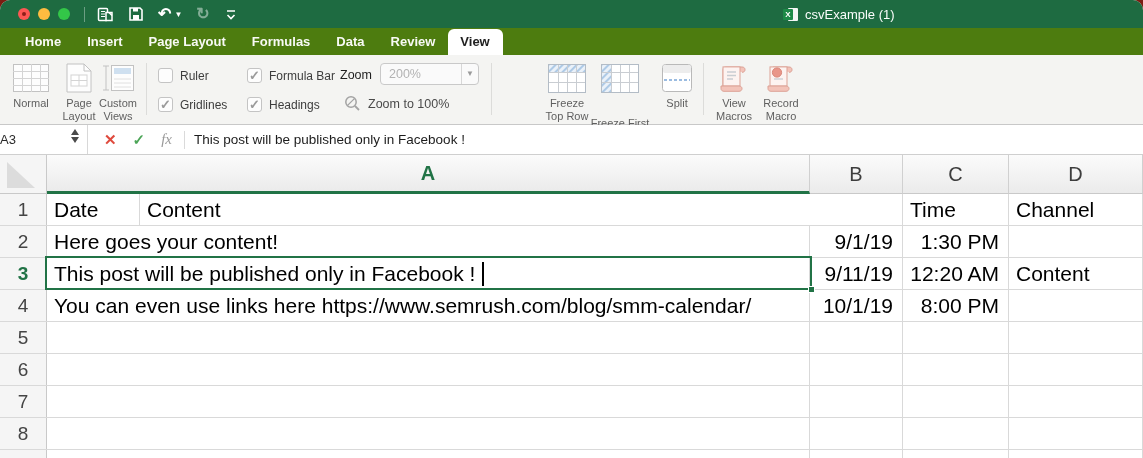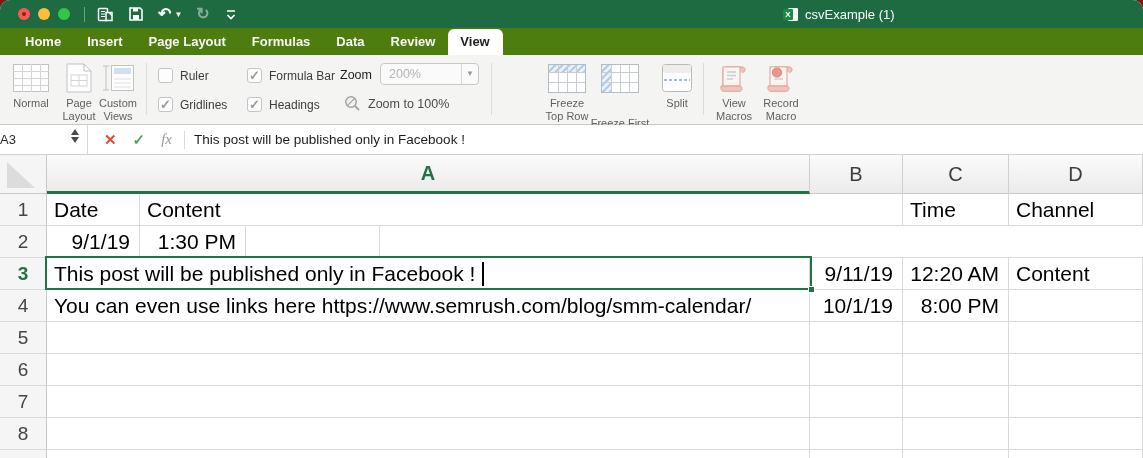--- a/index.html
+++ b/index.html
@@ -313,20 +313,21 @@
 
     <div class="grow">
       <div class="rowhead">1</div>
       <div class="cell cB">Date</div>
       <div class="cell cA">Content</div>
       <div class="cell cC">Time</div>
       <div class="cell cD">Channel</div>
     </div>
     <div class="grow">
       <div class="rowhead">2</div>
+      <div class="cell cA">Here goes your content!</div>
       <div class="cell cB num">9/1/19</div>
       <div class="cell cC num">1:30 PM</div>
       <div class="cell cD"></div>
     </div>
     <div class="grow">
       <div class="rowhead sel">3</div>
       <div class="cell cA">
           <span>This post will be published only in Facebook !</span>
           <span class="caret"></span>
         </div>

